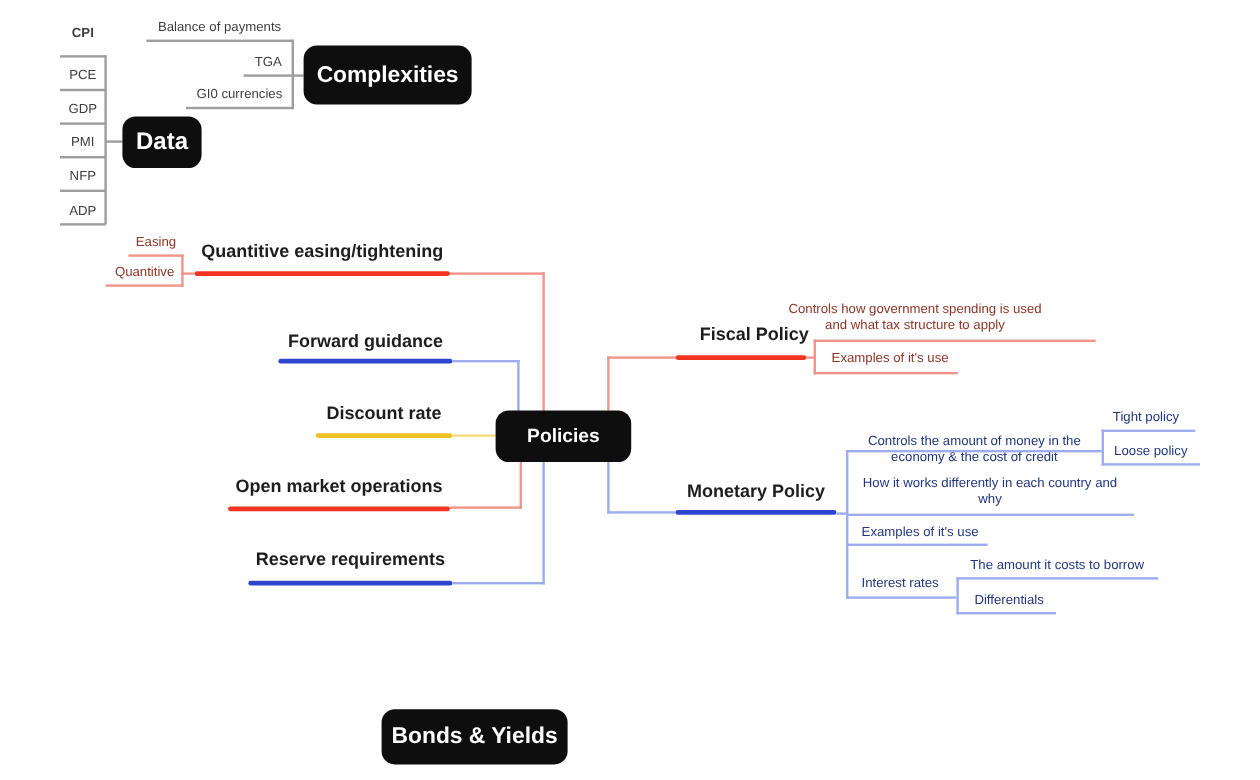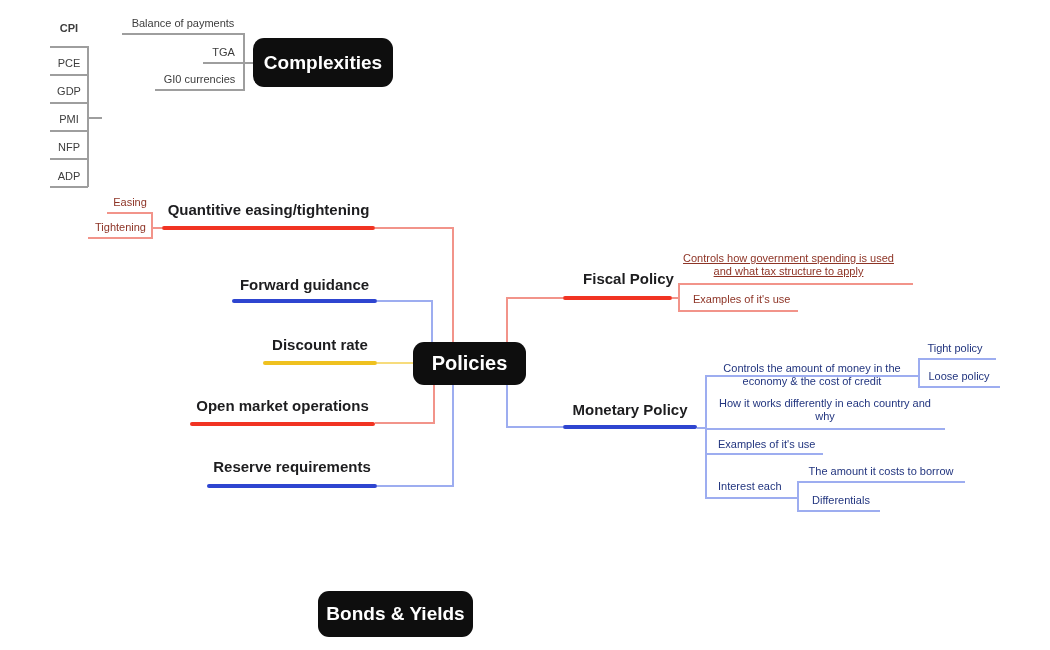--- a/index.html
+++ b/index.html
@@ -49,41 +49,42 @@
   <div class="child center gray-t" style="left:50px;top:85px;width:38px;">GDP</div>
   <div class="line hair-h c-gray" style="left:50px;top:102px;width:38px;"></div>
   <div class="child center gray-t" style="left:50px;top:113px;width:38px;">PMI</div>
   <div class="line hair-h c-gray" style="left:50px;top:130px;width:38px;"></div>
   <div class="child center gray-t" style="left:50px;top:141px;width:38px;">NFP</div>
   <div class="line hair-h c-gray" style="left:50px;top:158px;width:38px;"></div>
   <div class="child center gray-t" style="left:50px;top:170px;width:38px;">ADP</div>
   <div class="line hair-h c-gray" style="left:50px;top:186px;width:38px;"></div>
   <div class="line hair-v c-gray" style="left:87px;top:46px;height:141px;"></div>
   <div class="line hair-h c-gray" style="left:88px;top:117px;width:14px;"></div>
+  <div class="node" style="left:102px;top:97px;width:66px;height:43px;font-size:20px;">Data</div>
 
   <div class="child center gray-t" style="left:122px;top:17px;width:122px;">Balance of payments</div>
   <div class="line hair-h c-gray" style="left:122px;top:33px;width:122px;"></div>
   <div class="child center gray-t" style="left:203px;top:46px;width:41px;">TGA</div>
   <div class="line hair-h c-gray" style="left:203px;top:62px;width:41px;"></div>
   <div class="child center gray-t" style="left:155px;top:73px;width:89px;">GI0 currencies</div>
   <div class="line hair-h c-gray" style="left:155px;top:89px;width:89px;"></div>
   <div class="line hair-v c-gray" style="left:243px;top:33px;height:58px;"></div>
   <div class="line hair-h c-gray" style="left:244px;top:62px;width:9px;"></div>
   <div class="node" style="left:253px;top:38px;width:140px;height:49px;font-size:19px;">Complexities</div>
 
-  <div class="node" style="left:413px;top:342px;width:113px;height:43px;font-size:20px;z-index:3;">Policies</div>
+  <div class="node" style="left:413px;top:342px;width:113px;height:43px;font-size:16px;z-index:3;">Policies</div>
 
   <div class="branch-label" style="left:162px;top:202px;width:213px;">Quantitive easing/tightening</div>
   <div class="line thick c-red" style="left:162px;top:226px;width:213px;"></div>
   <div class="line thin-h c-red-l" style="left:375px;top:227px;width:79px;"></div>
   <div class="line thin-v c-red-l" style="left:452px;top:227px;height:116px;"></div>
 
   <div class="child center red-t" style="left:107px;top:196px;width:46px;">Easing</div>
   <div class="line thin-h c-red-l" style="left:107px;top:212px;width:46px;"></div>
-  <div class="child center red-t" style="left:88px;top:221px;width:65px;">Tightening</div>
+  <div class="child center red-t" style="left:88px;top:221px;width:65px;">Quantitive</div>
   <div class="line thin-h c-red-l" style="left:88px;top:237px;width:65px;"></div>
   <div class="line thin-v c-red-l" style="left:151px;top:212px;height:27px;"></div>
   <div class="line thin-h c-red-l" style="left:151px;top:227px;width:11px;"></div>
 
   <div class="branch-label" style="left:232px;top:277px;width:145px;">Forward guidance</div>
   <div class="line thick c-blue" style="left:232px;top:299px;width:145px;"></div>
   <div class="line thin-h c-blue-l" style="left:377px;top:300px;width:56px;"></div>
   <div class="line thin-v c-blue-l" style="left:431px;top:300px;height:43px;"></div>
 
   <div class="branch-label" style="left:263px;top:337px;width:114px;">Discount rate</div>
@@ -99,21 +100,21 @@
   <div class="line thick c-blue" style="left:207px;top:484px;width:170px;"></div>
   <div class="line thin-h c-blue-l" style="left:377px;top:485px;width:77px;"></div>
   <div class="line thin-v c-blue-l" style="left:452px;top:385px;height:102px;"></div>
 
   <div class="line thin-v c-red-l" style="left:506px;top:297px;height:45px;"></div>
   <div class="line thin-h c-red-l" style="left:506px;top:297px;width:57px;"></div>
   <div class="branch-label" style="left:574px;top:271px;width:109px;">Fiscal Policy</div>
   <div class="line thick c-red" style="left:563px;top:296px;width:109px;"></div>
   <div class="line thin-h c-red-l" style="left:672px;top:297px;width:8px;"></div>
   <div class="line thin-v c-red-l" style="left:678px;top:283px;height:29px;"></div>
-  <div class="child center red-t" style="left:670px;top:252px;width:237px;text-decoration:underline;">Controls how government spending is used
+  <div class="child center red-t" style="left:644px;top:252px;width:237px;">Controls how government spending is used
 and what tax structure to apply</div>
   <div class="line thin-h c-red-l" style="left:678px;top:283px;width:235px;"></div>
   <div class="child red-t" style="left:693px;top:293px;">Examples of it's use</div>
   <div class="line thin-h c-red-l" style="left:678px;top:310px;width:120px;"></div>
 
   <div class="line thin-v c-blue-l" style="left:506px;top:385px;height:43px;"></div>
   <div class="line thin-h c-blue-l" style="left:506px;top:426px;width:57px;"></div>
   <div class="branch-label" style="left:563px;top:402px;width:134px;">Monetary Policy</div>
   <div class="line thick c-blue" style="left:563px;top:425px;width:134px;"></div>
   <div class="line thin-h c-blue-l" style="left:697px;top:427px;width:8px;"></div>
@@ -129,21 +130,21 @@
   <div class="child center blue-t" style="left:918px;top:370px;width:82px;">Loose policy</div>
   <div class="line thin-h c-blue-l" style="left:918px;top:386px;width:82px;"></div>
 
   <div class="child center blue-t" style="left:705px;top:397px;width:240px;">How it works differently in each country and
 why</div>
   <div class="line thin-h c-blue-l" style="left:705px;top:428px;width:240px;"></div>
 
   <div class="child blue-t" style="left:718px;top:438px;">Examples of it's use</div>
   <div class="line thin-h c-blue-l" style="left:705px;top:453px;width:118px;"></div>
 
-  <div class="child blue-t" style="left:718px;top:480px;">Interest each</div>
+  <div class="child blue-t" style="left:718px;top:480px;">Interest rates</div>
   <div class="line thin-h c-blue-l" style="left:705px;top:497px;width:92px;"></div>
   <div class="line thin-v c-blue-l" style="left:797px;top:481px;height:31px;"></div>
   <div class="child center blue-t" style="left:797px;top:465px;width:168px;">The amount it costs to borrow</div>
   <div class="line thin-h c-blue-l" style="left:797px;top:481px;width:168px;"></div>
   <div class="child blue-t" style="left:812px;top:494px;">Differentials</div>
   <div class="line thin-h c-blue-l" style="left:797px;top:510px;width:83px;"></div>
 
   <div class="node" style="left:318px;top:591px;width:155px;height:46px;font-size:19px;">Bonds &amp; Yields</div>
 
 </div>

